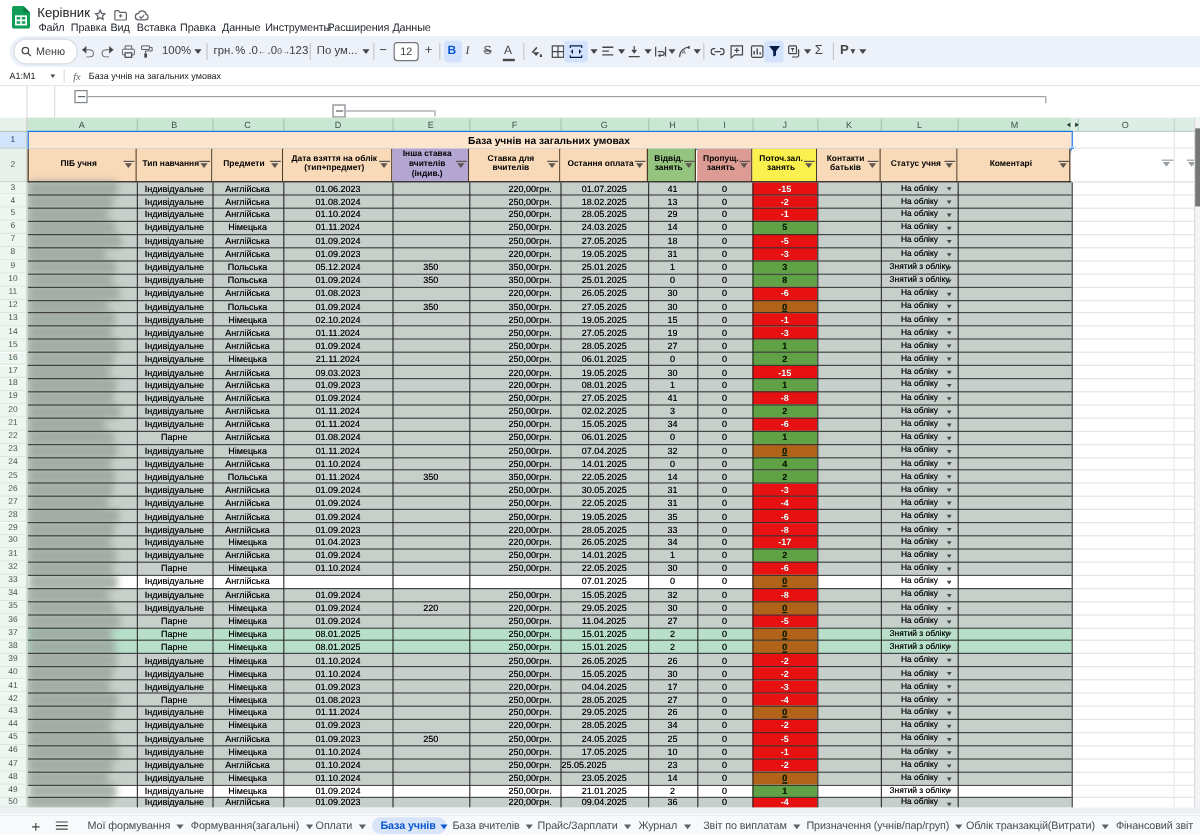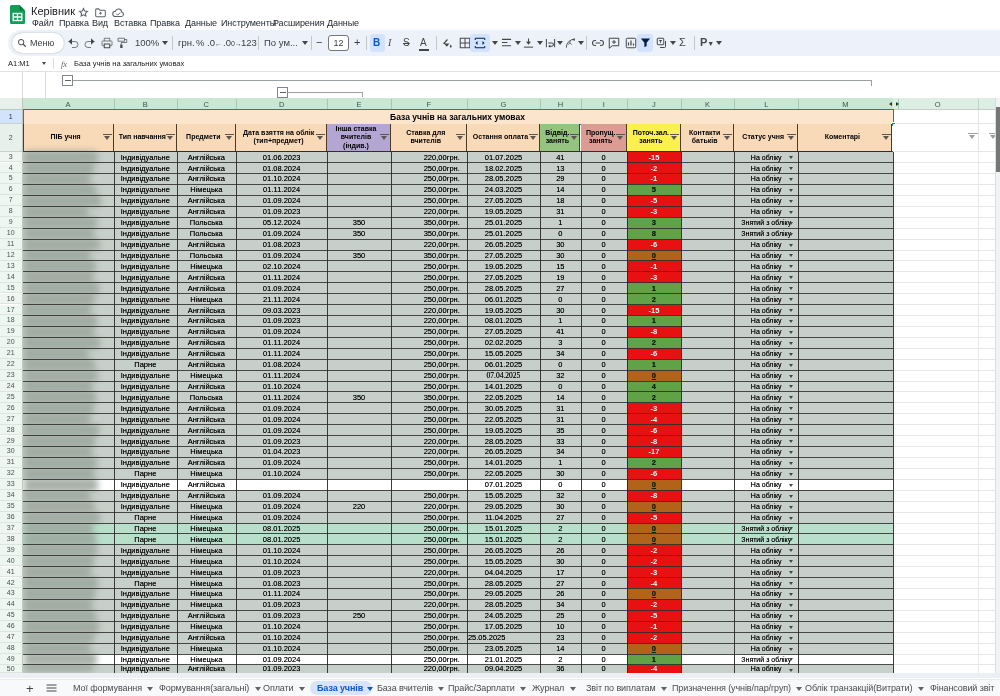--- a/index.html
+++ b/index.html
@@ -756,21 +756,21 @@
     <div class="cell" style="left:540.2px;top:359.1px;width:40.3px;height:10.9px;line-height:11.5px;">0</div>
     <div class="cell" style="left:580.5px;top:359.1px;width:46.4px;height:10.9px;line-height:11.5px;">0</div>
     <div class="cell" style="left:390.7px;top:359.1px;width:69.1px;height:10.9px;line-height:11.5px;text-align:right;">250,00грн.</div>
     <div class="cell" style="left:626.9px;top:359.1px;width:54.1px;height:10.9px;line-height:11.5px;color:#0d2407;font-weight:bold;">1</div>
     <div class="cell" style="left:734.2px;top:359.1px;width:64.1px;height:10.9px;line-height:11.5px;font-size:7px;">На обліку</div>
     <div class="dd" style="left:789.3px;top:363.6px;"></div>
     <div class="rn" style="top:370px;height:10.9px;line-height:10.9px;border-bottom:1px solid #dce6df;background:#eef6f1;border-right:1px solid #bcc7bf;">23</div>
     <div class="cell" style="left:113.8px;top:370px;width:63px;height:10.9px;line-height:11.5px;">Індивідуальне</div>
     <div class="cell" style="left:176.8px;top:370px;width:59px;height:10.9px;line-height:11.5px;">Німецька</div>
     <div class="cell" style="left:235.8px;top:370px;width:91.6px;height:10.9px;line-height:11.5px;">01.11.2024</div>
-    <div class="cell" style="left:466.8px;top:370px;width:73.4px;height:10.9px;line-height:11.5px;font-family:Liberation Serif, serif;">07.04.2025</div>
+    <div class="cell" style="left:466.8px;top:370px;width:73.4px;height:10.9px;line-height:11.5px;">07.04.2025</div>
     <div class="cell" style="left:540.2px;top:370px;width:40.3px;height:10.9px;line-height:11.5px;">32</div>
     <div class="cell" style="left:580.5px;top:370px;width:46.4px;height:10.9px;line-height:11.5px;">0</div>
     <div class="cell" style="left:390.7px;top:370px;width:69.1px;height:10.9px;line-height:11.5px;text-align:right;">250,00грн.</div>
     <div class="cell" style="left:626.9px;top:370px;width:54.1px;height:10.9px;line-height:11.5px;color:#0d2407;font-weight:bold;text-decoration:underline;">0</div>
     <div class="cell" style="left:734.2px;top:370px;width:64.1px;height:10.9px;line-height:11.5px;font-size:7px;">На обліку</div>
     <div class="dd" style="left:789.3px;top:374.5px;"></div>
     <div class="rn" style="top:380.9px;height:10.9px;line-height:10.9px;border-bottom:1px solid #dce6df;background:#eef6f1;border-right:1px solid #bcc7bf;">24</div>
     <div class="cell" style="left:113.8px;top:380.9px;width:63px;height:10.9px;line-height:11.5px;">Індивідуальне</div>
     <div class="cell" style="left:176.8px;top:380.9px;width:59px;height:10.9px;line-height:11.5px;">Англійська</div>
     <div class="cell" style="left:235.8px;top:380.9px;width:91.6px;height:10.9px;line-height:11.5px;">01.10.2024</div>

